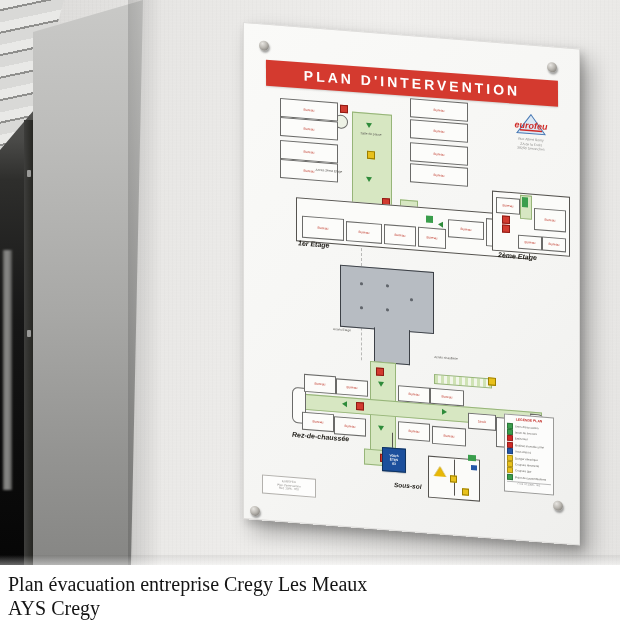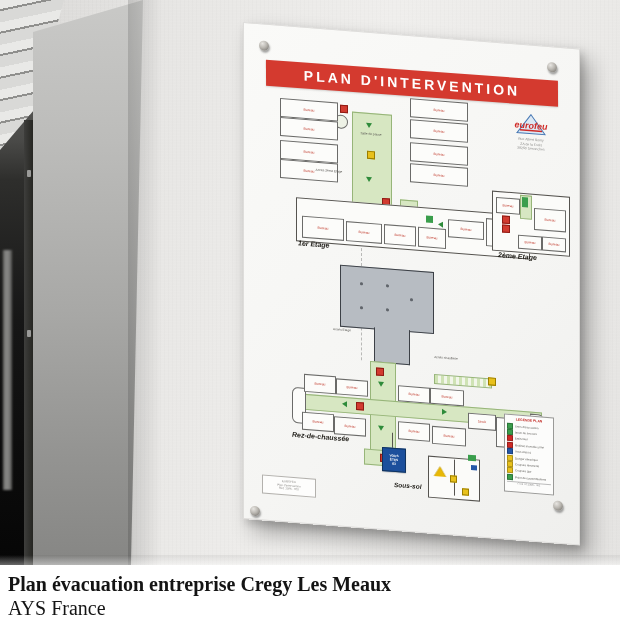--- a/index.html
+++ b/index.html
@@ -78,21 +78,21 @@
   .lrow .chip{width:4px;height:4px;margin-right:2px;flex:0 0 auto;border:.3px solid rgba(0,0,0,.25);}
   .lrow .ltxt{font-size:2.9px;color:#55534f;white-space:nowrap;overflow:hidden;}
   .legref{border-top:.4px solid #bbb;margin-top:1px;font-size:2.7px;color:#777;text-align:center;}
   
   .plate{position:absolute;left:18px;top:450px;width:52px;height:17px;background:#fdfdfc;border:.5px solid #b3b1ad;
          display:flex;flex-direction:column;align-items:center;justify-content:center;}
   .plate span{font-size:2.9px;line-height:3.9px;color:#8a8885;white-space:nowrap;}
   
   .caption{position:absolute;left:0;top:565px;width:620px;height:55px;background:#fff;
       font-family:"Liberation Serif","DejaVu Serif",serif;color:#141414;padding:7px 0 0 8px;box-sizing:border-box;}
-  .caption .l1{font-size:20px;line-height:24px;font-weight:bold;}
+  .caption .l1{font-size:20px;line-height:24px;}
   .caption .l2{font-size:20px;line-height:24px;}
 </style>
 </head>
 <body>
 
 <div class="stage">
   <div class="photo">
     <div class="walltex"></div>
     <div class="corridor">
       <div class="doorbar"></div>
@@ -336,15 +336,15 @@
         <span>Plan d'intervention</span>
         <span>Réf. 1396 - 001</span>
       </div>
     </div>
 
     <div class="floorband"></div>
   </div>
 
   <div class="caption">
     <div class="l1">Plan évacuation entreprise Cregy Les Meaux</div>
-    <div class="l2">AYS France</div>
+    <div class="l2">AYS Cregy</div>
   </div>
 </div>
 
 </body></html>

